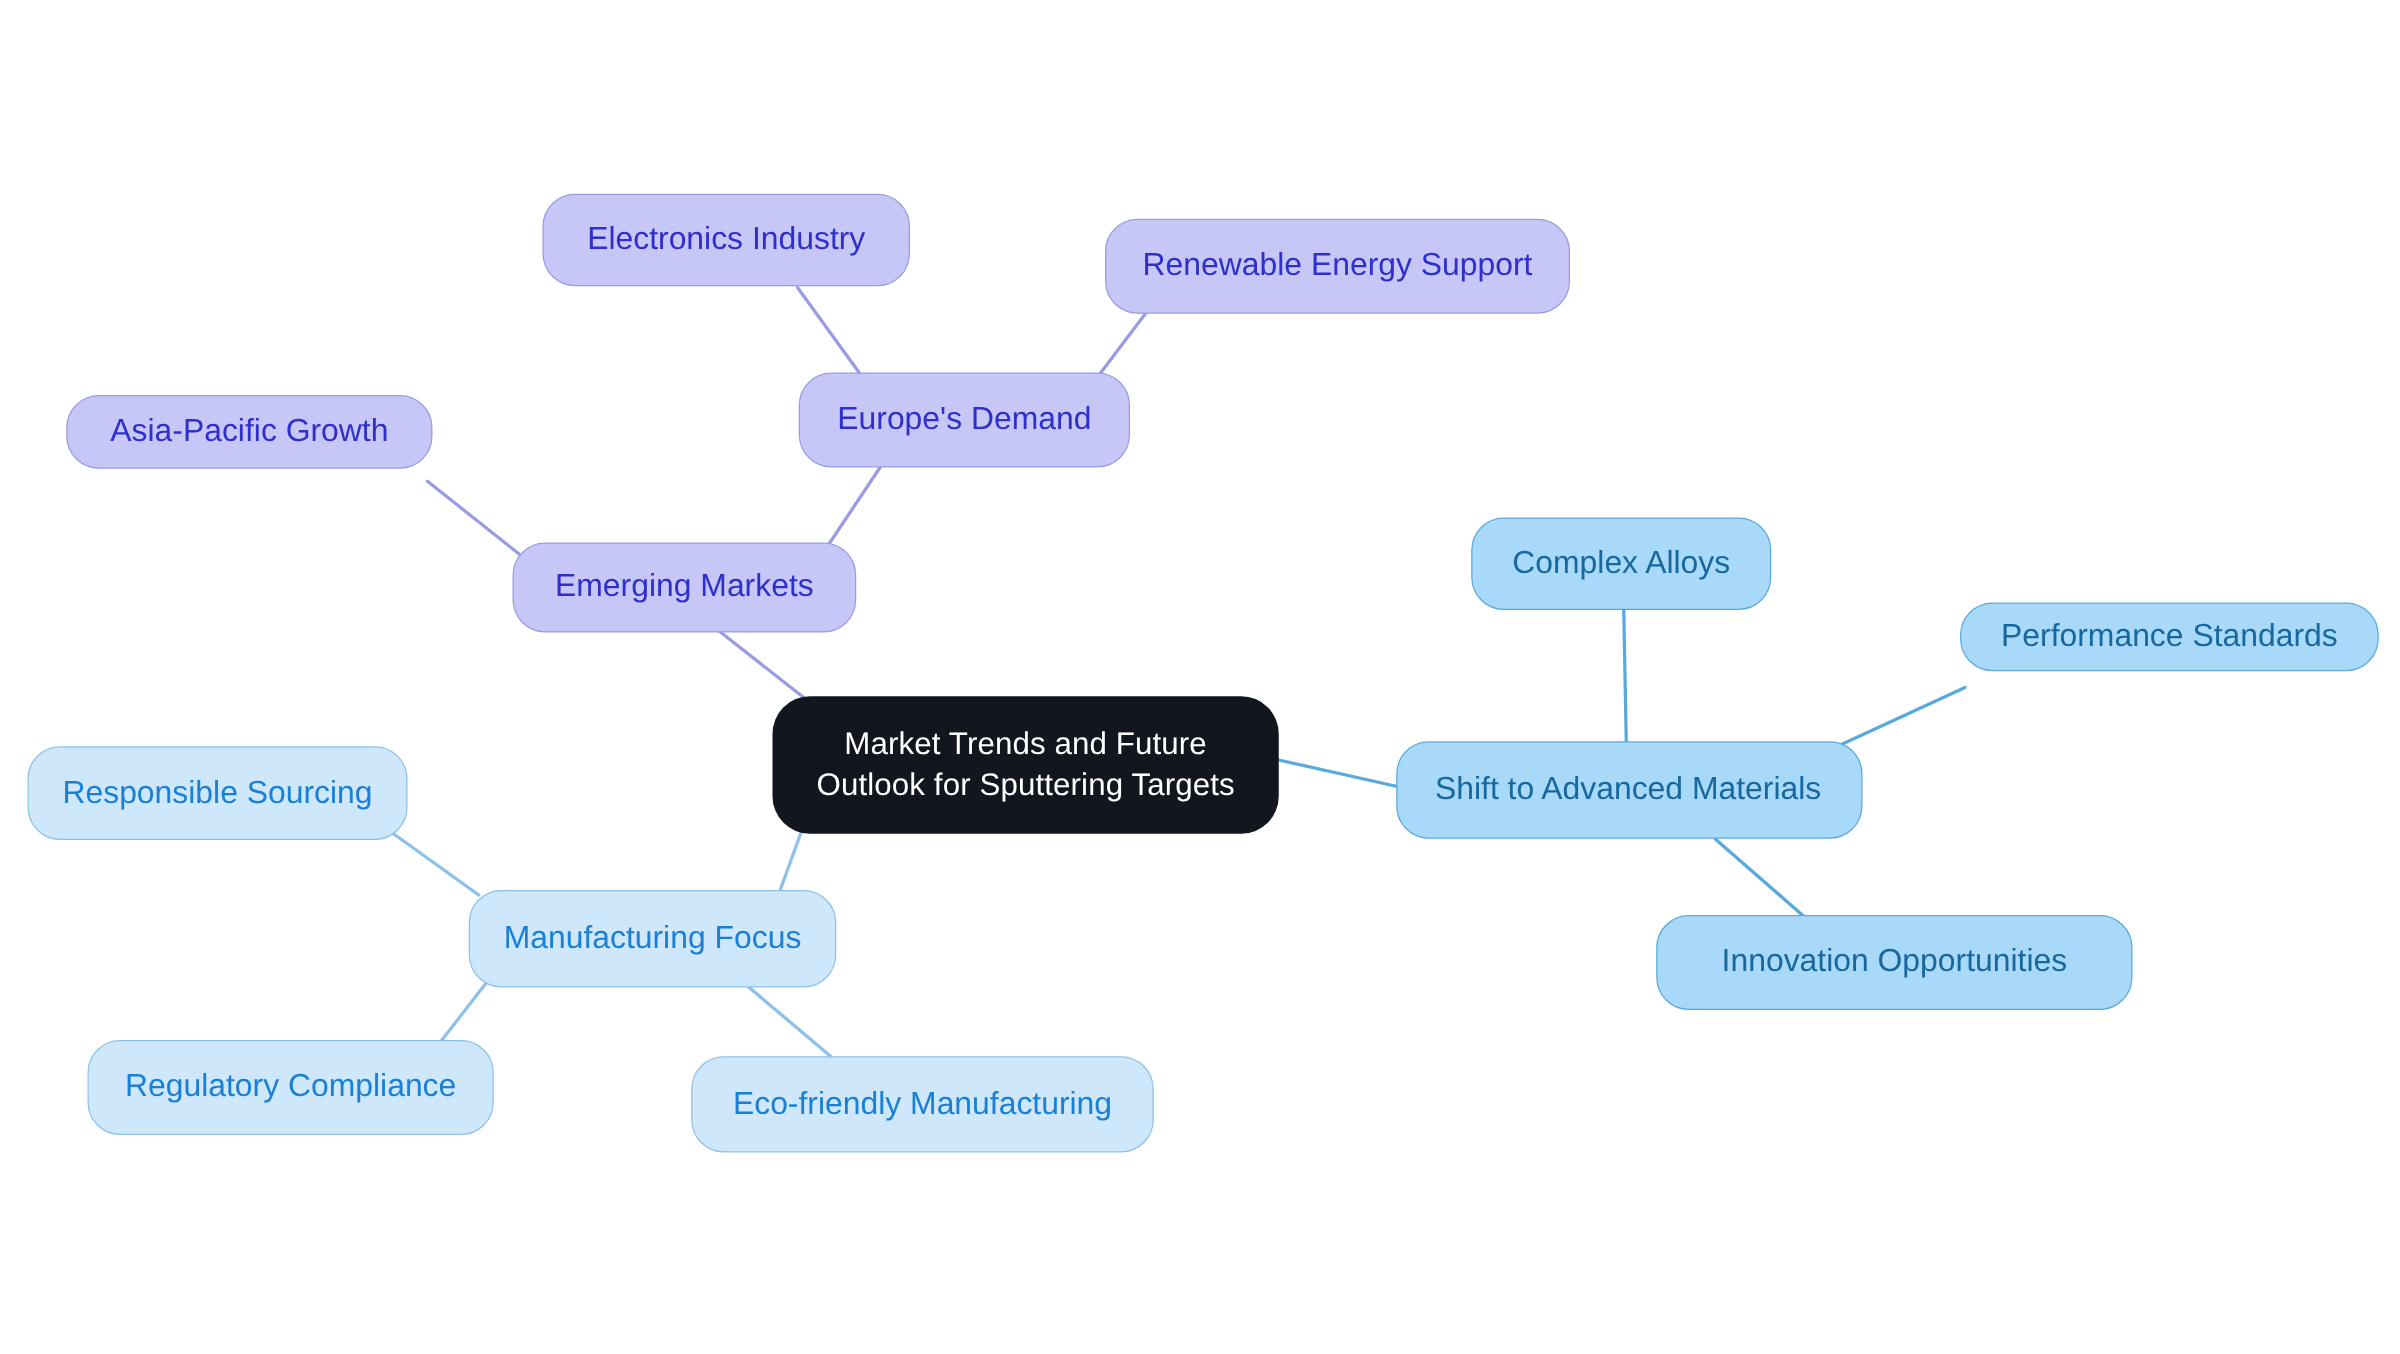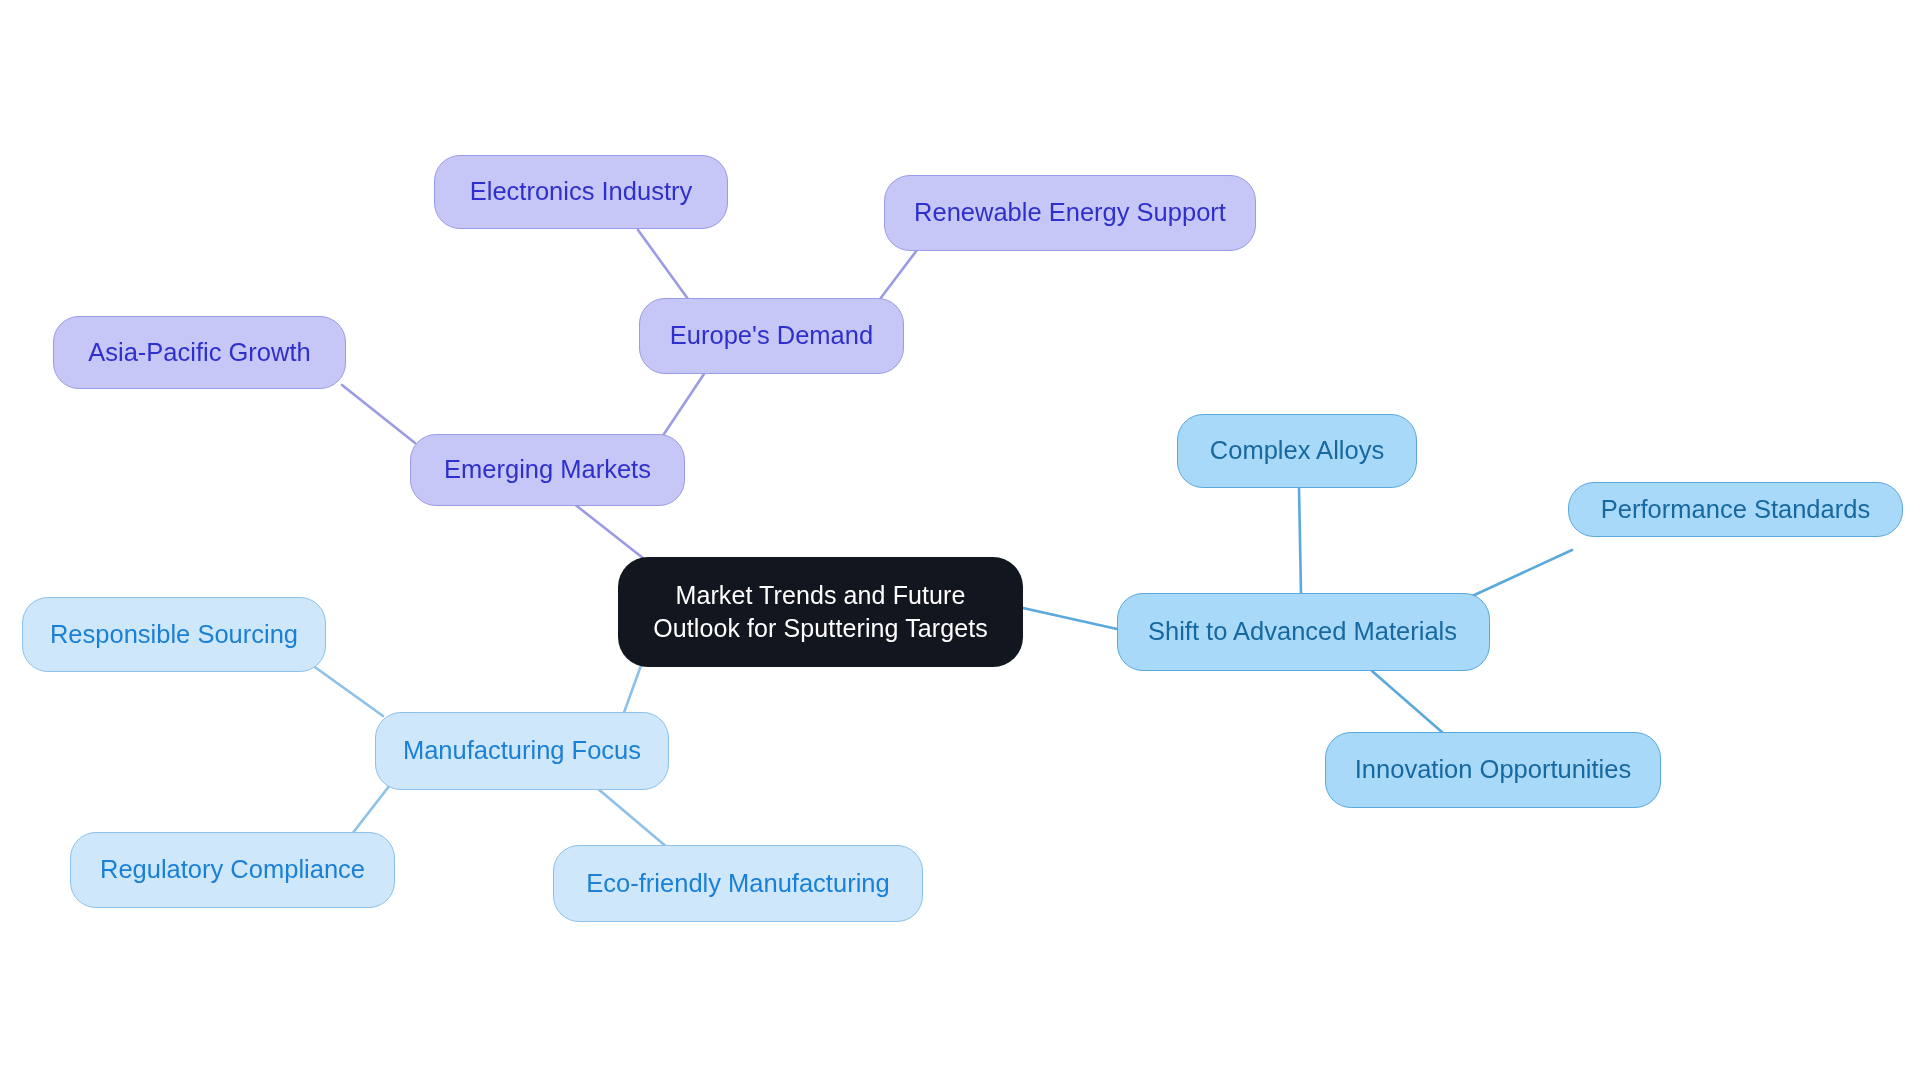--- a/index.html
+++ b/index.html
@@ -87,27 +87,27 @@
       <line x1="643" y1="660" x2="622" y2="718" stroke="#8dc1e9" stroke-width="2.6" stroke-linecap="round"></line>
       <line x1="383" y1="716" x2="312" y2="665" stroke="#8dc1e9" stroke-width="2.6" stroke-linecap="round"></line>
       <line x1="390" y1="785" x2="352" y2="834" stroke="#8dc1e9" stroke-width="2.6" stroke-linecap="round"></line>
       <line x1="597" y1="788" x2="668" y2="848" stroke="#8dc1e9" stroke-width="2.6" stroke-linecap="round"></line>
     </svg>
 
   <div id="node-layer">
       <div class="node root" style="left: 618px; top: 557px; width: 405px; height: 110px; background: rgb(18, 22, 31); color: rgb(255, 255, 255); text-align: center;"><span>Market Trends and Future
 Outlook for Sputtering Targets</span></div>
       <div class="node branch n-purple" style="left: 410px; top: 434px; width: 275px; height: 72px;"><span>Emerging Markets</span></div>
-      <div class="node leaf n-purple" style="left: 53px; top: 316px; width: 293px; height: 73px;"><span>Asia-Pacific Growth</span></div>
+      <div class="node leaf n-purple" style="left: 53px; top: 316px; width: 293px; height: 59px;"><span>Asia-Pacific Growth</span></div>
       <div class="node leaf n-purple" style="left: 639px; top: 298px; width: 265px; height: 76px;"><span>Europe's Demand</span></div>
       <div class="node leaf n-purple" style="left: 434px; top: 155px; width: 294px; height: 74px;"><span>Electronics Industry</span></div>
       <div class="node leaf n-purple" style="left: 884px; top: 175px; width: 372px; height: 76px;"><span>Renewable Energy Support</span></div>
       <div class="node branch n-blue" style="left: 1117px; top: 593px; width: 373px; height: 78px; padding-left: 12px;"><span>Shift to Advanced Materials</span></div>
       <div class="node leaf n-blue" style="left: 1177px; top: 414px; width: 240px; height: 74px; justify-content: center;"><span>Complex Alloys</span></div>
       <div class="node leaf n-blue" style="left: 1568px; top: 482px; width: 335px; height: 55px;"><span>Performance Standards</span></div>
-      <div class="node leaf n-blue" style="left: 1325px; top: 732px; width: 336px; height: 76px; text-align: right;"><span>Innovation Opportunities</span></div>
+      <div class="node leaf n-blue" style="left: 1325px; top: 732px; width: 381px; height: 76px; text-align: right;"><span>Innovation Opportunities</span></div>
       <div class="node branch n-paleblue" style="left: 375px; top: 712px; width: 294px; height: 78px;"><span>Manufacturing Focus</span></div>
       <div class="node leaf n-paleblue" style="left: 22px; top: 597px; width: 304px; height: 75px;"><span>Responsible Sourcing</span></div>
       <div class="node leaf n-paleblue" style="left: 70px; top: 832px; width: 325px; height: 76px;"><span>Regulatory Compliance</span></div>
       <div class="node leaf n-paleblue" style="left: 553px; top: 845px; width: 370px; height: 77px;"><span>Eco-friendly Manufacturing</span></div>
     </div>
 
 </div>
 
 </body></html>

